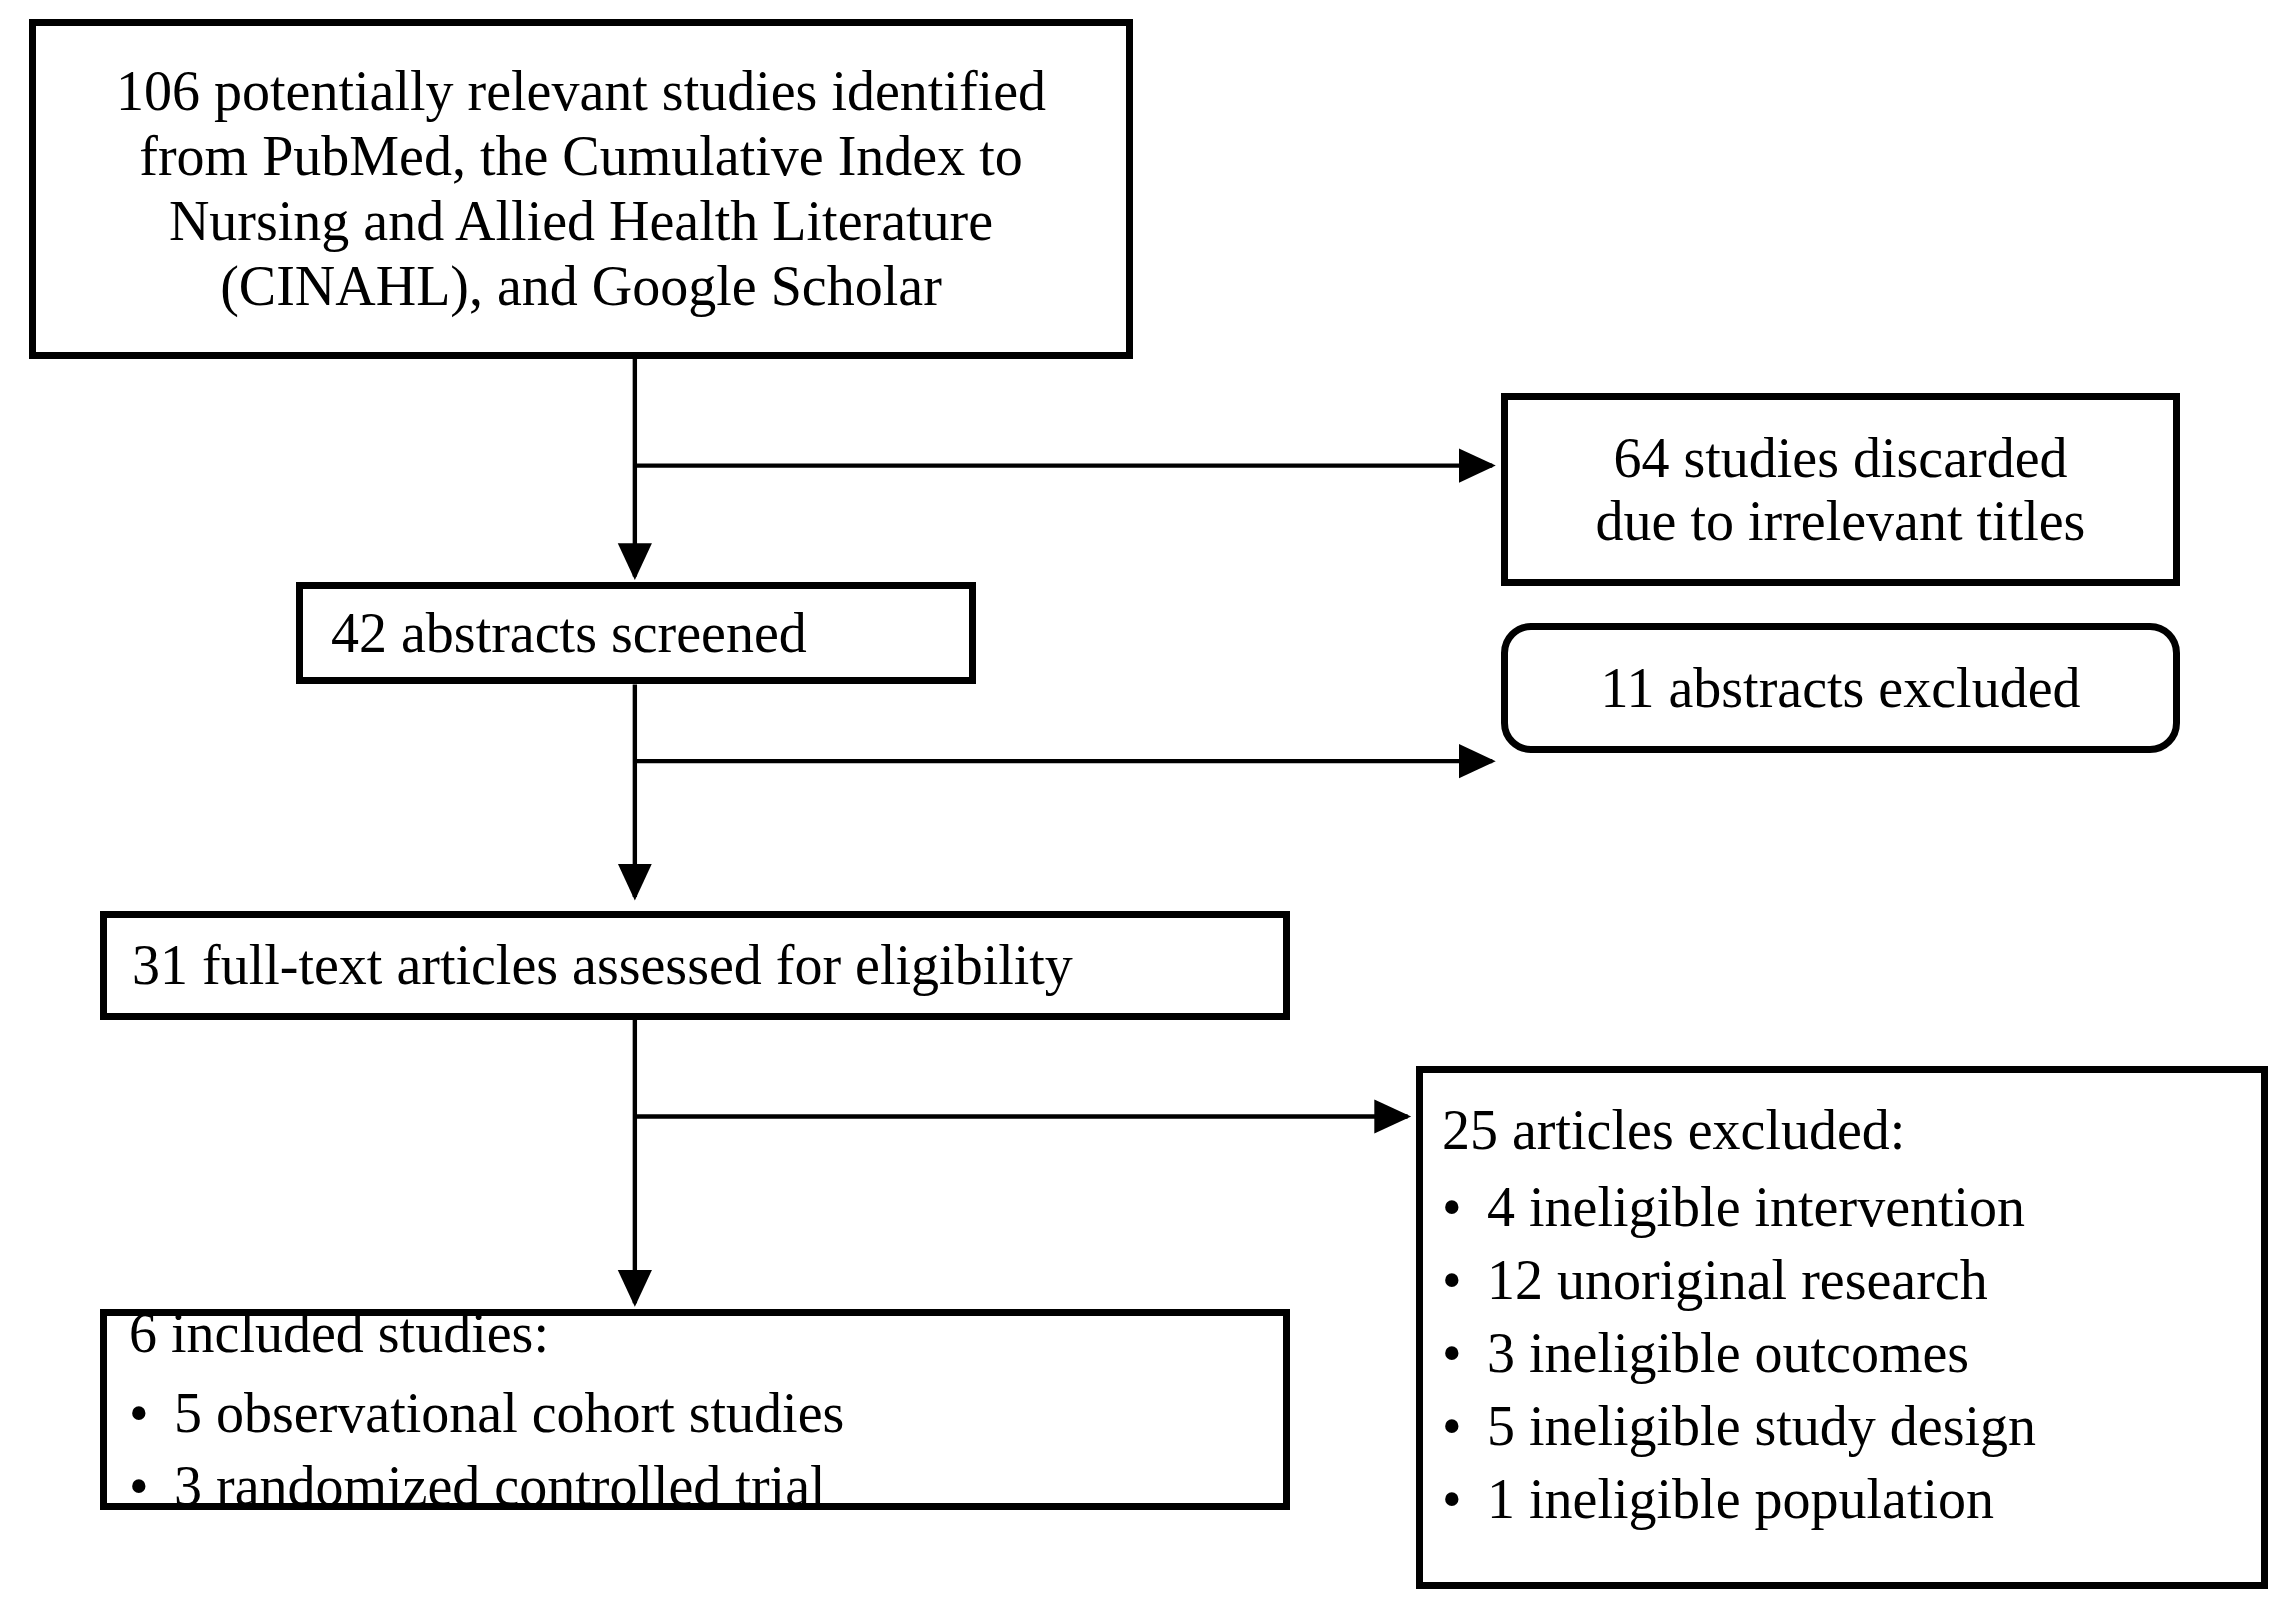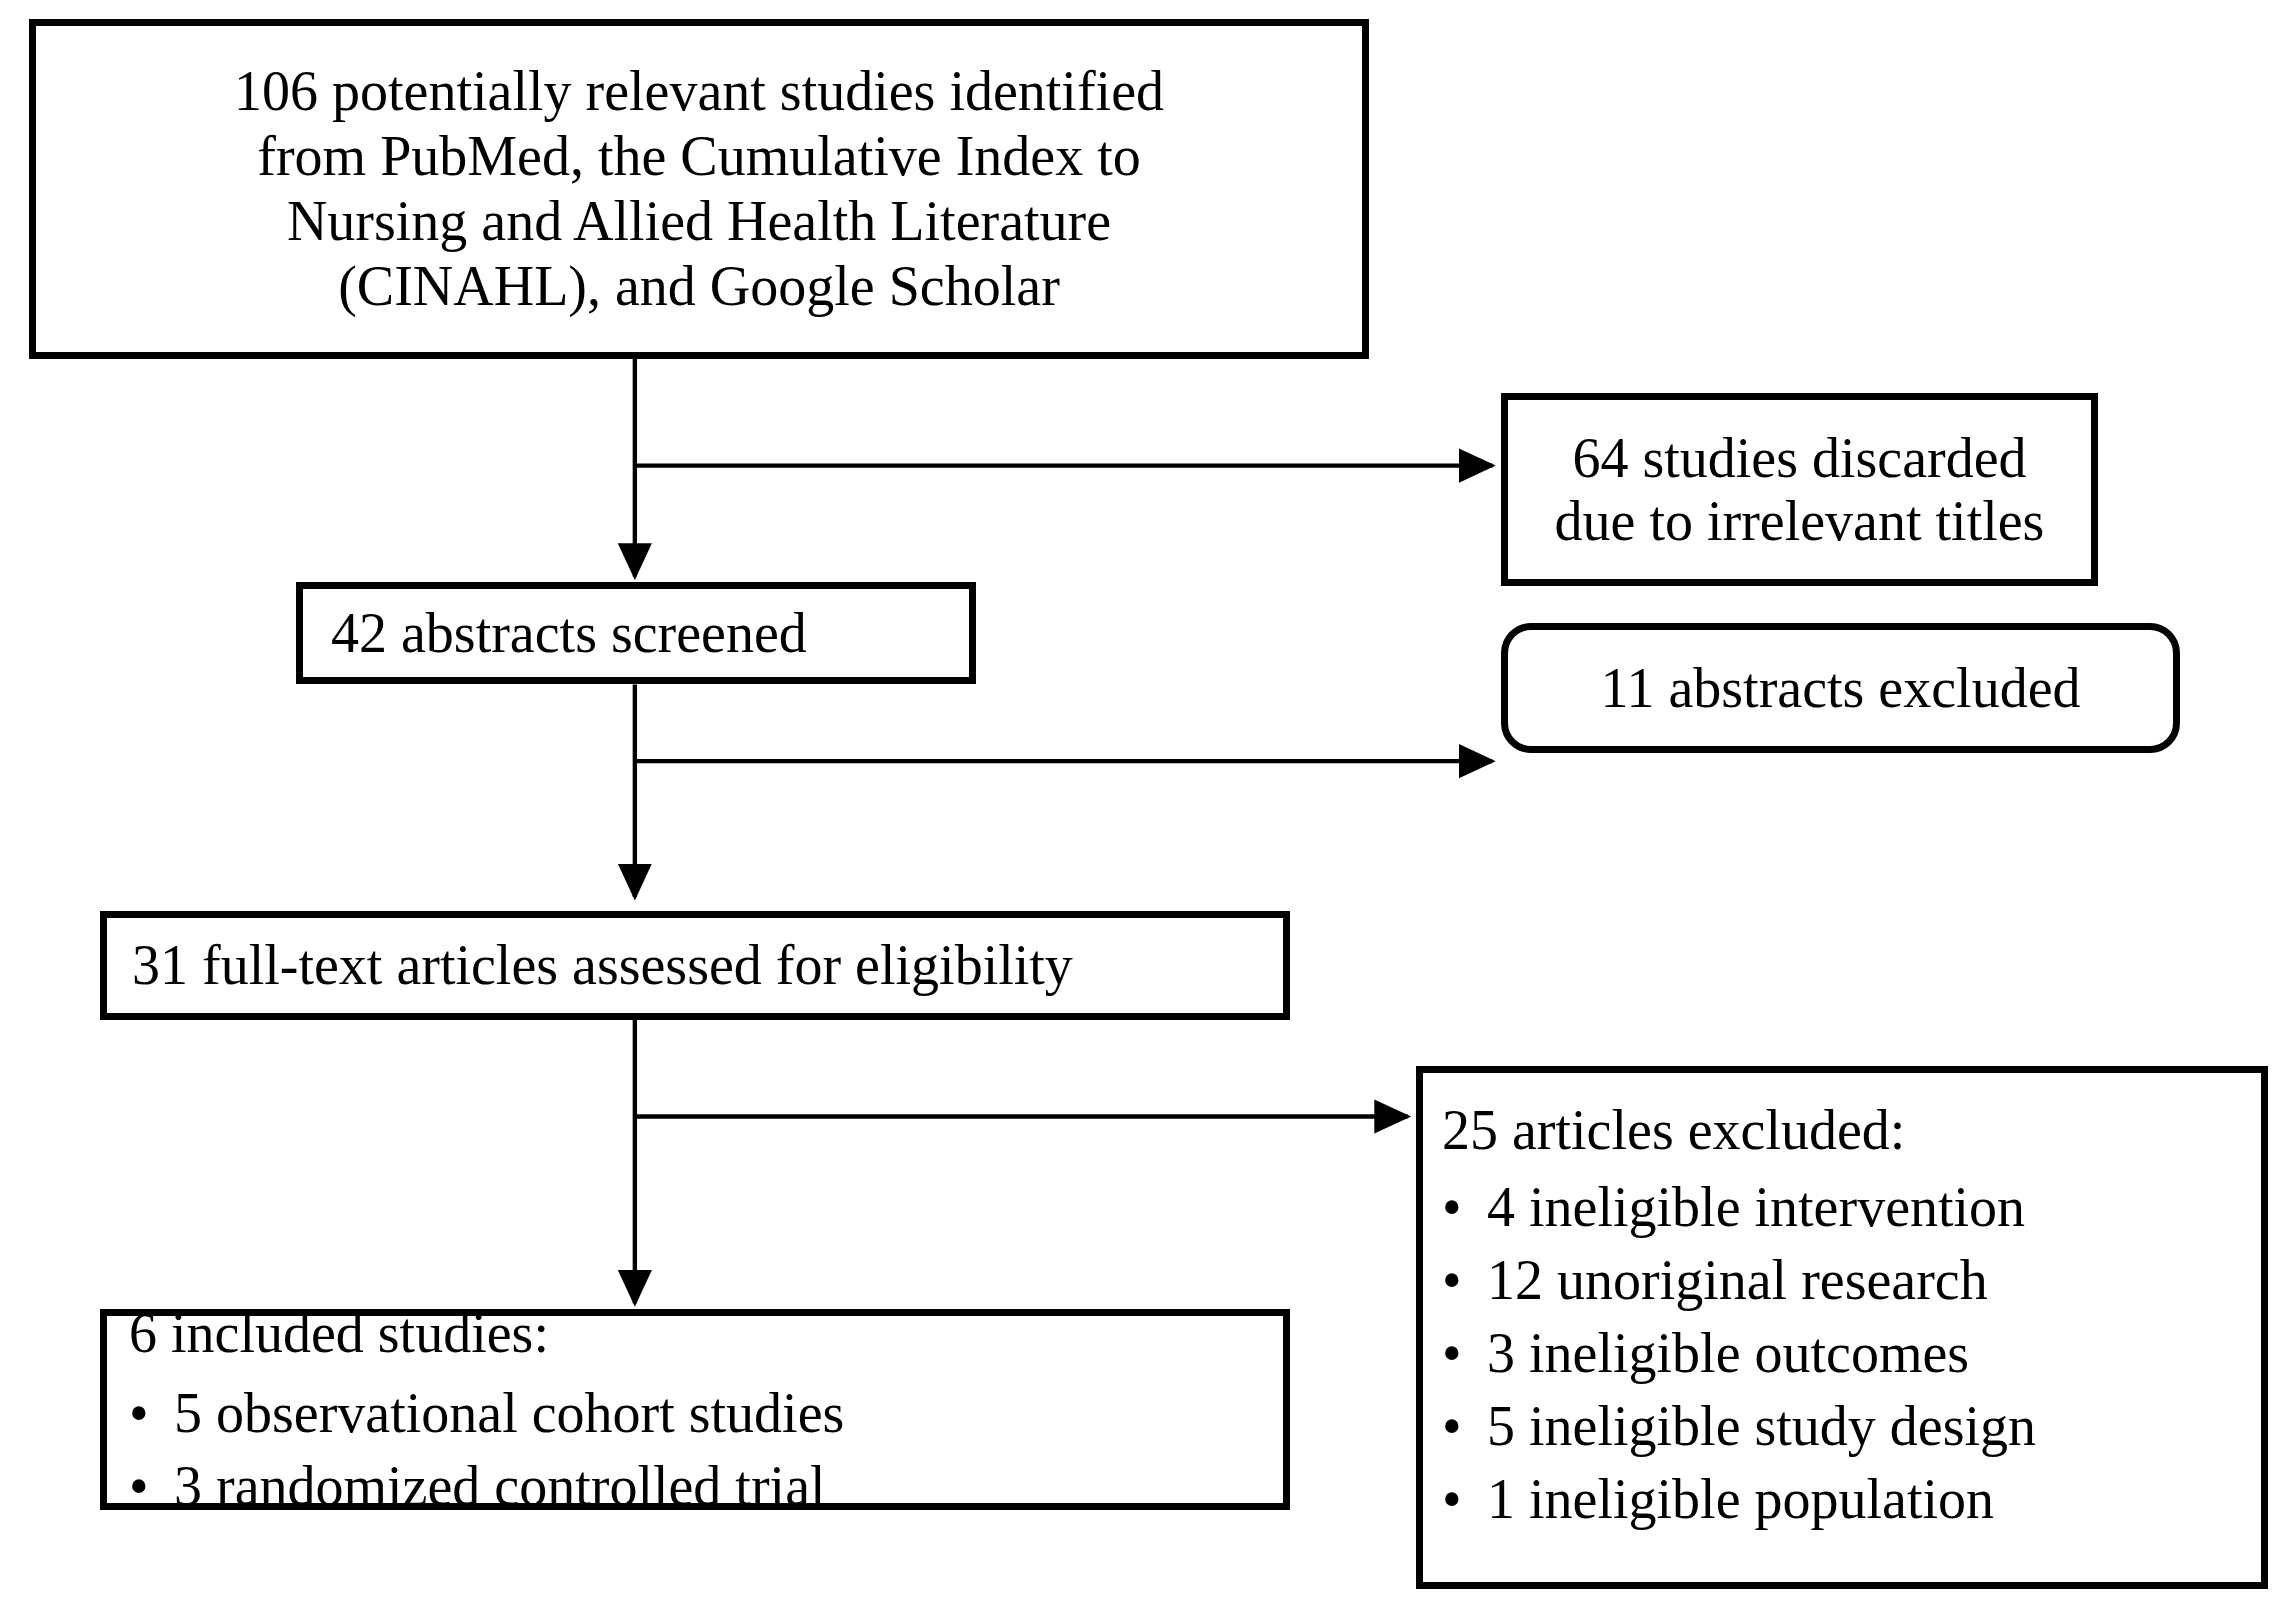--- a/index.html
+++ b/index.html
@@ -63,21 +63,21 @@
     display: inline-block;
     width: 45px;
     flex: 0 0 45px;
     text-align: left;
     font-size: 56px;
   }
   
   #node-identified {
     left: 29px;
     top: 19px;
-    width: 1340px;
+    width: 1104px;
     height: 340px;
     padding: 16px 25px;
   }
   #node-identified .line { line-height: 1.16; }
   
   #node-abstracts-screened {
     left: 296px;
     top: 582px;
     width: 680px;
     height: 102px;
@@ -100,21 +100,21 @@
     height: 201px;
     padding: 16px 22px;
     justify-content: center;
   }
   #node-included .heading { margin-bottom: 7.3px; }
   #node-included .bullets li { margin-top: 10.2px; }
   
   #node-discarded-titles {
     left: 1501px;
     top: 393px;
-    width: 597px;
+    width: 679px;
     height: 193px;
     padding: 0 14.6px;
     align-items: center;
   }
   
   #node-abstracts-excluded {
     left: 1501px;
     top: 623px;
     width: 679px;
     height: 130px;

